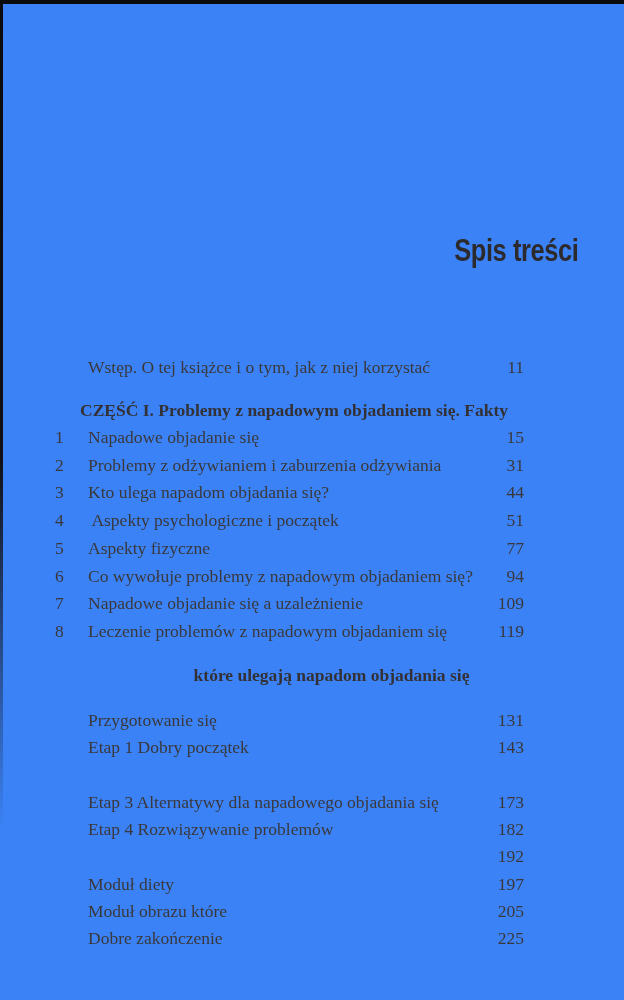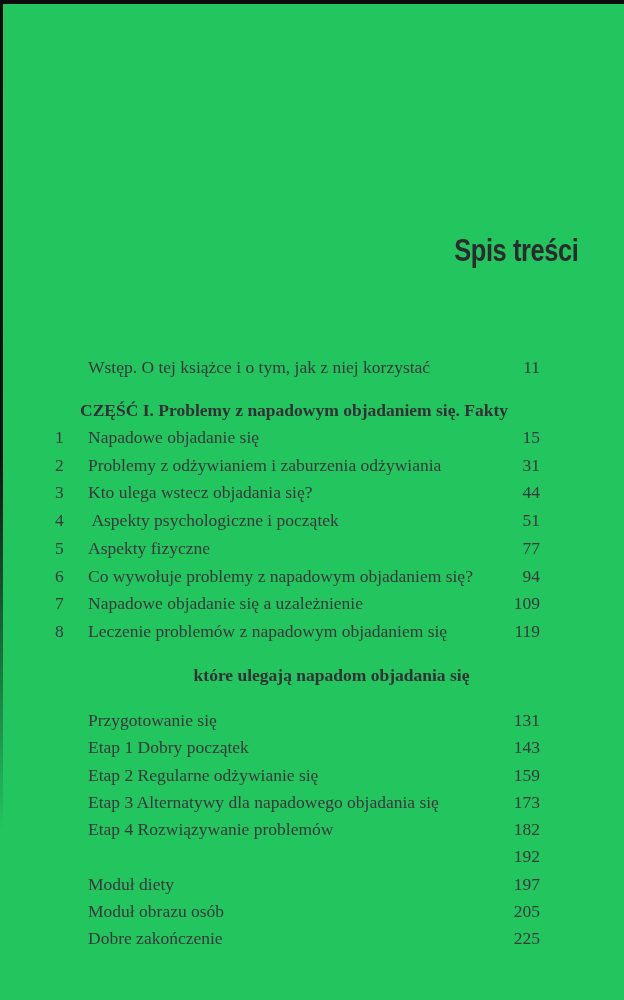--- a/index.html
+++ b/index.html
@@ -1,19 +1,19 @@
 <!DOCTYPE html>
 <html><head>
 <meta charset="utf-8">
 <style>
   html,body{margin:0;padding:0;background:#dcdcdc;}
   .page{
     position:relative;
     width:624px;height:1000px;
-    background:#22c55e;
+    background:#3b82f6;
     overflow:hidden;
     font-family:"Liberation Serif", serif;
     color:#3a383b;
   }
   .edge-top{
     position:absolute;top:0;left:0;width:624px;height:4px;
     background:#0b0b0d;
   }
   .edge-left{
     position:absolute;top:0;left:0;width:3px;height:830px;
@@ -27,21 +27,21 @@
     transform:scaleX(0.82);transform-origin:100% 50%;
     white-space:nowrap;
   }
   .toc{
     position:absolute;left:48px;top:0;width:492px;height:1000px;
     font-size:17.5px;line-height:20px;
   }
   .row{position:absolute;left:0;width:100%;}
   .num{position:absolute;left:7px;top:0;}
   .etitle{display:block;margin-left:40px;margin-right:44px;white-space:pre;}
-  .pg{position:absolute;right:0;top:0;text-align:right;}
+  .pg{position:absolute;right:16px;top:0;text-align:right;}
   .heading{font-weight:700;color:#333135;line-height:21.5px;text-align:center;}
   .h2line{display:block;padding-left:75px;}
 </style>
 </head>
 <body>
 
 <div class="page">
   <div class="edge-top"></div>
   <div class="edge-left"></div>
   <h1 class="title">Spis treści</h1>
@@ -56,21 +56,21 @@
         <span class="etitle">Napadowe objadanie się</span>
         <span class="pg">15</span>
       </div>
       <div class="row" style="top: 454.7px;">
         <span class="num">2</span>
         <span class="etitle">Problemy z odżywianiem i zaburzenia odżywiania</span>
         <span class="pg">31</span>
       </div>
       <div class="row" style="top: 482.4px;">
         <span class="num">3</span>
-        <span class="etitle">Kto ulega wstecz objadania się?</span>
+        <span class="etitle">Kto ulega napadom objadania się?</span>
         <span class="pg">44</span>
       </div>
       <div class="row" style="top: 510.1px;">
         <span class="num">4</span>
         <span class="etitle"> Aspekty psychologiczne i początek</span>
         <span class="pg">51</span>
       </div>
       <div class="row" style="top: 537.8px;">
         <span class="num">5</span>
         <span class="etitle">Aspekty fizyczne</span>
@@ -93,41 +93,37 @@
       </div>
       <div class="row heading" style="top: 665px;"><span class="h2line">które ulegają napadom objadania się</span></div>
       <div class="row" style="top: 710px;">
         <span class="etitle">Przygotowanie się</span>
         <span class="pg">131</span>
       </div>
       <div class="row" style="top: 737.27px;">
         <span class="etitle">Etap 1 Dobry początek</span>
         <span class="pg">143</span>
       </div>
-      <div class="row" style="top: 764.54px;">
-        <span class="etitle">Etap 2 Regularne odżywianie się</span>
-        <span class="pg">159</span>
-      </div>
       <div class="row" style="top: 791.81px;">
         <span class="etitle">Etap 3 Alternatywy dla napadowego objadania się</span>
         <span class="pg">173</span>
       </div>
       <div class="row" style="top: 819.08px;">
         <span class="etitle">Etap 4 Rozwiązywanie problemów</span>
         <span class="pg">182</span>
       </div>
       <div class="row" style="top: 846.35px;">
         <span class="pg">192</span>
       </div>
       <div class="row" style="top: 873.62px;">
         <span class="etitle">Moduł diety</span>
         <span class="pg">197</span>
       </div>
       <div class="row" style="top: 900.89px;">
-        <span class="etitle">Moduł obrazu osób</span>
+        <span class="etitle">Moduł obrazu które</span>
         <span class="pg">205</span>
       </div>
       <div class="row" style="top: 928.16px;">
         <span class="etitle">Dobre zakończenie</span>
         <span class="pg">225</span>
       </div>
     </div>
 </div>
 
 </body></html>

